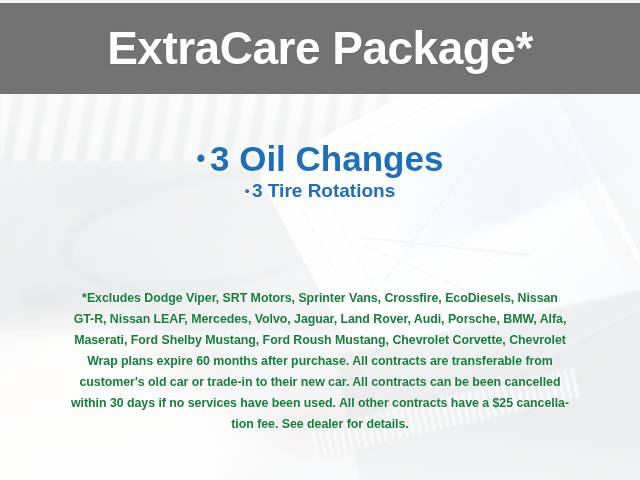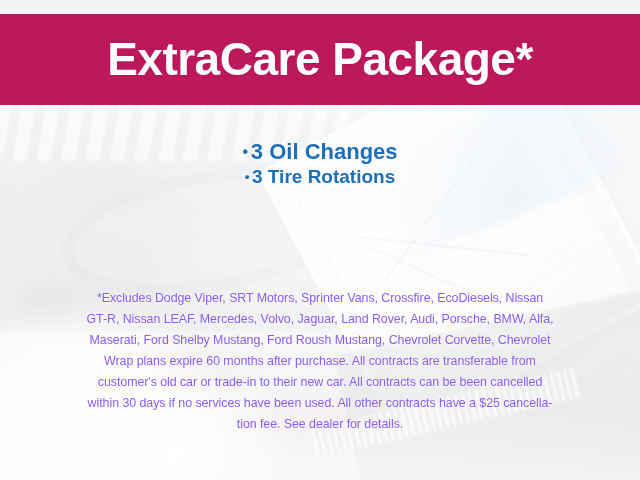--- a/index.html
+++ b/index.html
@@ -129,22 +129,22 @@
     background:
       linear-gradient(to bottom, rgba(255,255,255,.90) 0%, rgba(255,255,255,.80) 28%, rgba(255,255,255,.76) 55%, rgba(255,255,255,.80) 80%, rgba(255,255,255,.86) 100%);
   }
   .bg-wash2 {
     position:absolute; inset:0;
     background:radial-gradient(ellipse 520px 260px at 320px 180px, rgba(255,255,255,.55) 0%, rgba(255,255,255,.18) 60%, rgba(255,255,255,0) 100%);
   }
 
   
   .banner {
-    position:absolute; left:0; top:14px; width:640px; height:91px;
-    background:#be185d;
+    position:absolute; left:0; top:3px; width:640px; height:91px;
+    background:#737373;
     display:flex; align-items:center; justify-content:center;
     z-index:5;
   }
   .banner-title {
     color:#ffffff;
     font-size:46px;
     font-weight:bold;
     letter-spacing:-0.5px;
     line-height:1;
     white-space:nowrap;
@@ -164,31 +164,31 @@
     z-index:3;
   }
   .bullet-line {
     color:#1c6fb8;
     font-weight:bold;
     line-height:1.06;
     white-space:nowrap;
     text-shadow:0 1px 3px rgba(255,255,255,.9), 0 0 6px rgba(255,255,255,.75);
   }
   .bullet-line .dot { font-size:.72em; vertical-align:.14em; margin-right:.18em; }
-  .bullet-1 { font-size:22px; }
+  .bullet-1 { font-size:35px; }
   .bullet-2 { font-size:19px; margin-top:4px; }
   .bullet-3 { font-size:32px; margin-top:5px; }
 
   
   .fineprint {
     position:absolute; left:20px; top:288px; width:600px;
     text-align:center;
-    color:#8b5cf6;
+    color:#15803d;
     font-size:12.4px;
-    font-weight:normal;
+    font-weight:bold;
     line-height:21px;
     letter-spacing:-0.05px;
     text-shadow:0 1px 2px rgba(255,255,255,.95);
     z-index:3;
   }
   .fineprint p { margin:0; white-space:nowrap; }
 </style>
 </head>
 <body>
 

